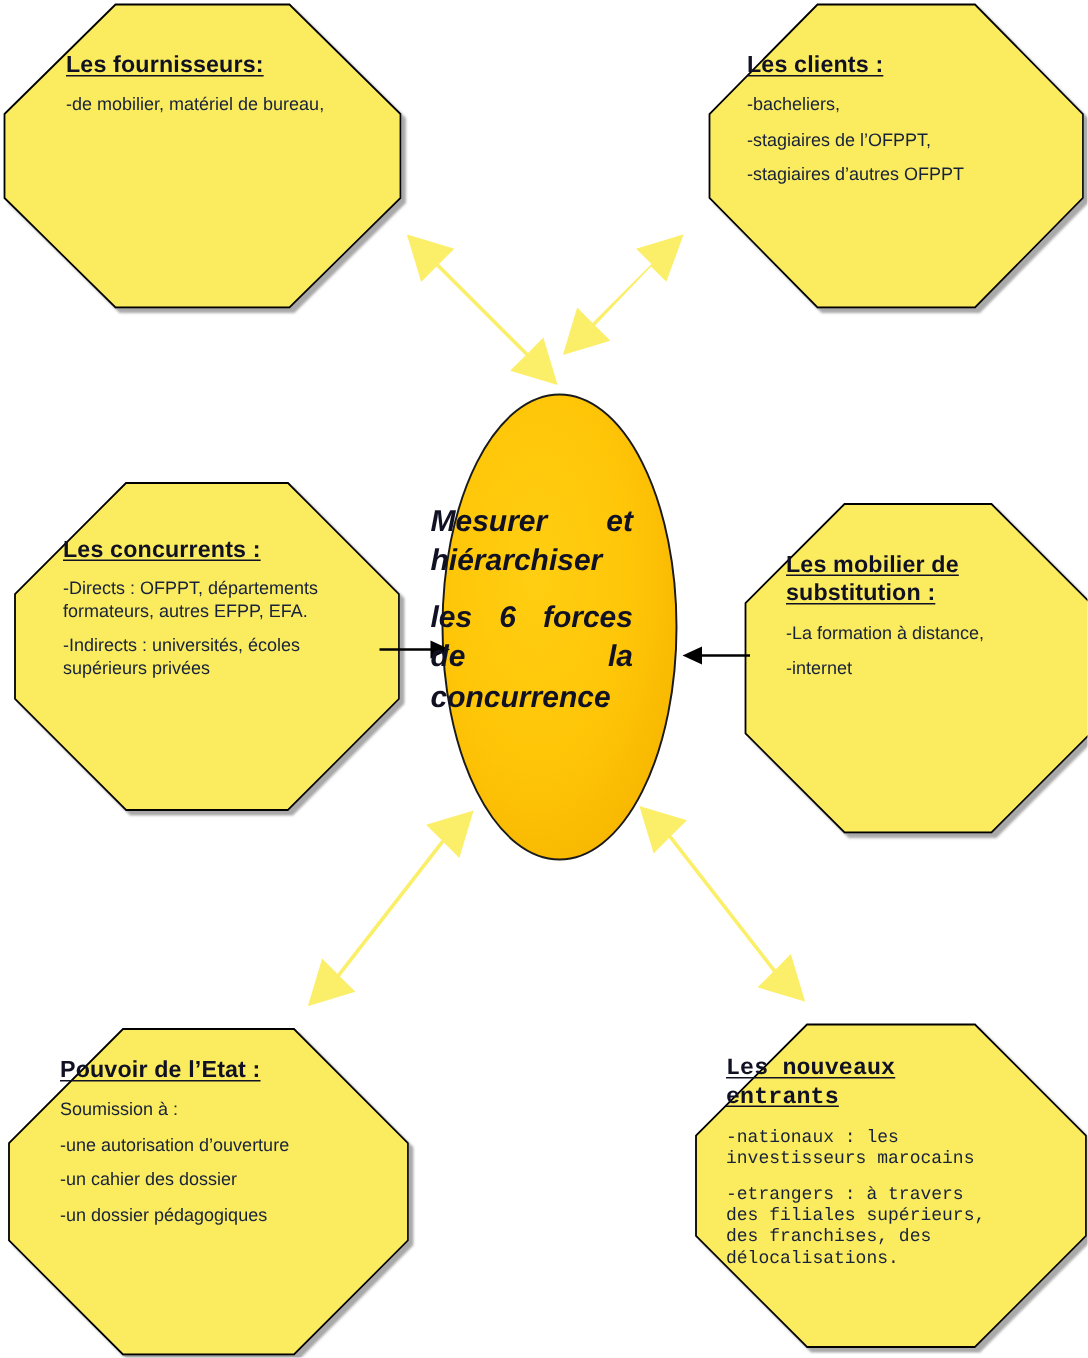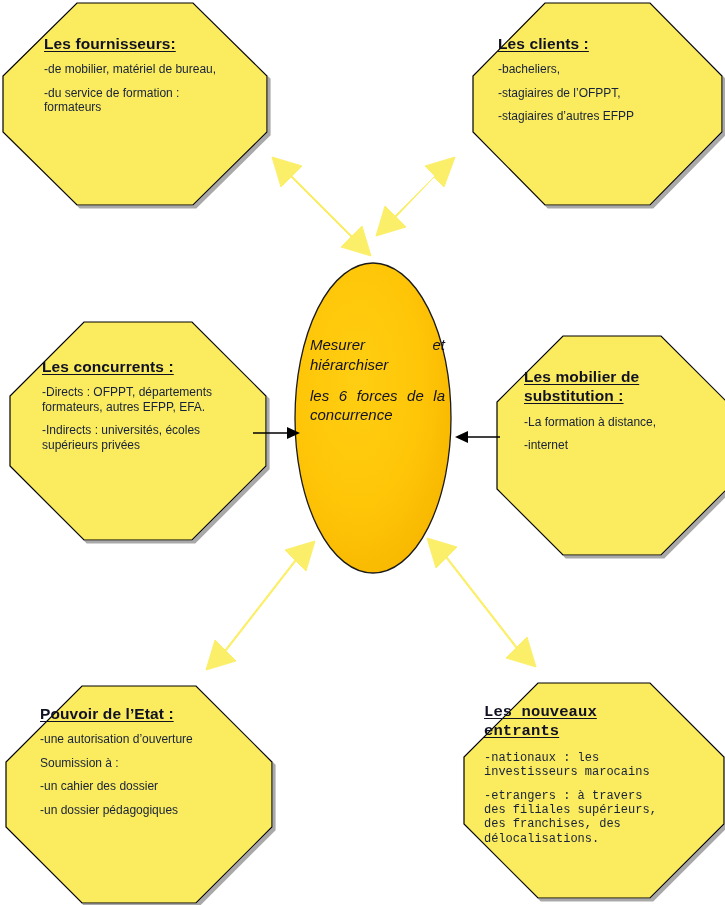--- a/index.html
+++ b/index.html
@@ -48,26 +48,26 @@
     font-size: 12px;
     line-height: 1.2;
     margin: 0 0 9px 0;
     color: #16213a;
   }
   .node-line:last-child { margin-bottom: 0; }
 
   
   .center-text {
     position: absolute;
-    left: 310px;
+    left: 287px;
     top: 335px;
     width: 135px;
     font-style: italic;
-    font-weight: normal;
-    font-size: 15px;
+    font-weight: bold;
+    font-size: 20px;
     line-height: 1.32;
     text-align: justify;
     text-align-last: justify;
     color: #111124;
   }
   .center-text p { margin: 0 0 11px 0; }
   .center-text p:last-child { margin-bottom: 0; }
 </style>
 </head>
 <body>
@@ -137,46 +137,45 @@
 
     <g>
       <line x1="500" y1="437" x2="467" y2="437" stroke="#000000" stroke-width="1.6"></line>
       <polygon points="468,431 455,437 468,443" fill="#000000"></polygon>
     </g>
   </svg>
 
   <div class="node-text" style="left:44px; top:34px; width:190px;">
     <div class="node-title title-left">Les fournisseurs:</div>
     <div class="node-line">-de mobilier, matériel de bureau,</div>
-    <div class="node-line">-du service de formation : formateurs</div>
   </div>
 
   <div class="node-text" style="left:498px; top:34px; width:190px;">
     <div class="node-title title-center">Les clients :</div>
     <div class="node-line">-bacheliers,</div>
     <div class="node-line">-stagiaires de l’OFPPT,</div>
-    <div class="node-line">-stagiaires d’autres EFPP</div>
+    <div class="node-line">-stagiaires d’autres OFPPT</div>
   </div>
 
   <div class="node-text" style="left:42px; top:357px; width:200px;">
     <div class="node-title title-left">Les concurrents :</div>
     <div class="node-line">-Directs : OFPPT, départements formateurs, autres EFPP, EFA.</div>
     <div class="node-line">-Indirects : universités, écoles supérieurs privées</div>
   </div>
 
   <div class="node-text" style="left:524px; top:367px; width:178px;">
     <div class="node-title title-center">Les mobilier de substitution :</div>
     <div class="node-line">-La formation à distance,</div>
     <div class="node-line">-internet</div>
   </div>
 
   <div class="node-text" style="left:40px; top:704px; width:200px;">
     <div class="node-title title-center">Pouvoir de l’Etat :</div>
+    <div class="node-line">Soumission à :</div>
     <div class="node-line">-une autorisation d’ouverture</div>
-    <div class="node-line">Soumission à :</div>
     <div class="node-line">-un cahier des dossier</div>
     <div class="node-line">-un dossier pédagogiques</div>
   </div>
 
   <div class="node-text" style="left:484px; top:703px; width:180px;font-family:Liberation Mono, monospace;">
     <div class="node-title title-left">Les nouveaux entrants</div>
     <div class="node-line">-nationaux : les investisseurs marocains</div>
     <div class="node-line">-etrangers : à travers des filiales supérieurs, des franchises, des délocalisations.</div>
   </div>
 

